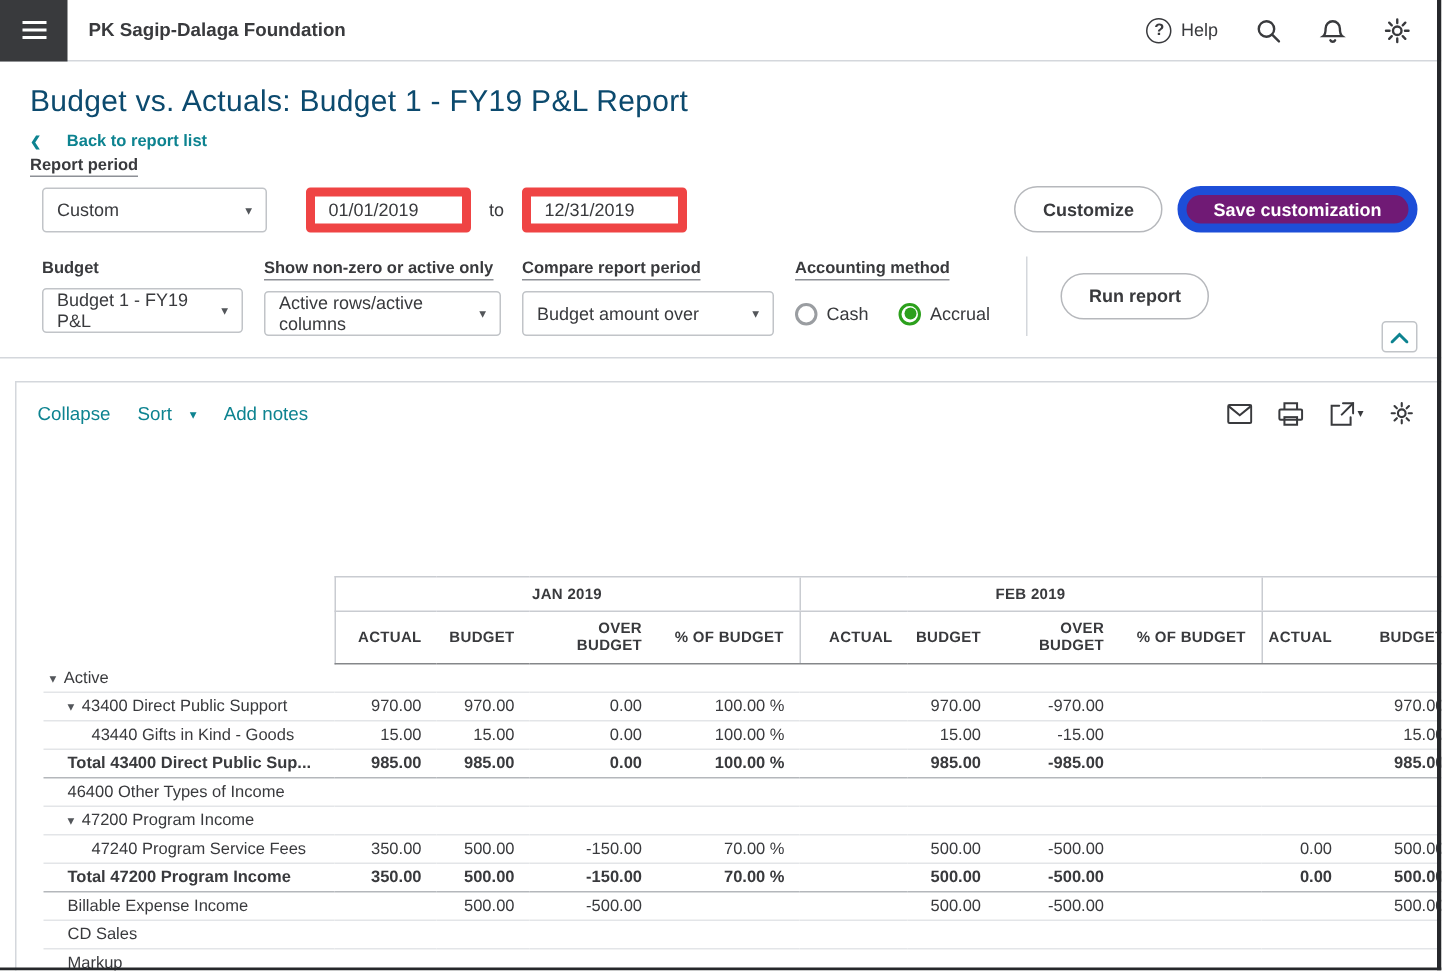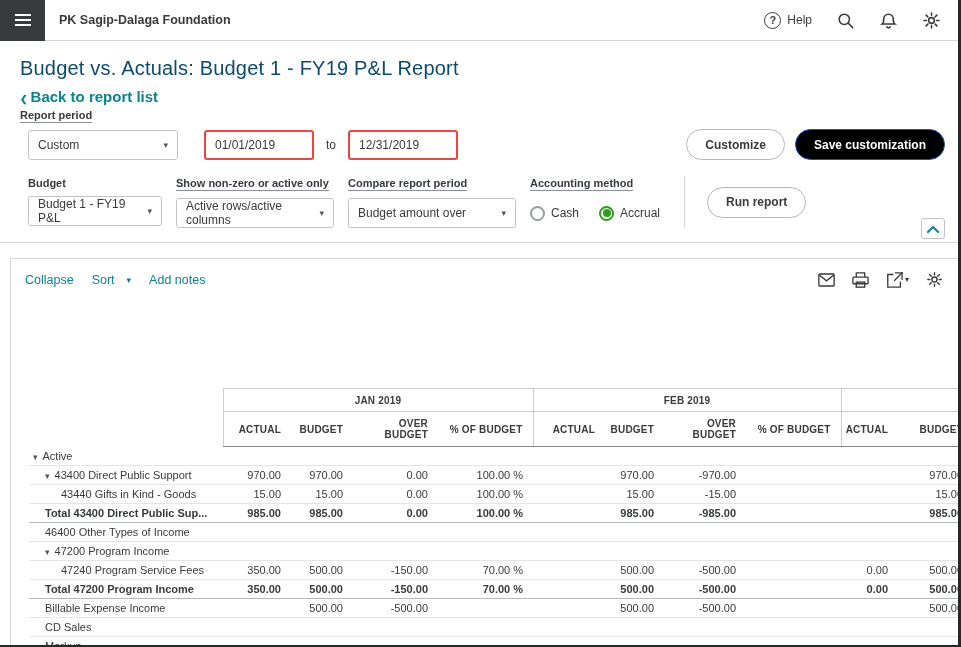--- a/index.html
+++ b/index.html
@@ -16,40 +16,40 @@
   .company{font-weight:bold;font-size:12.5px;margin-left:14px}
   .topbar-right{margin-left:auto;display:flex;align-items:center;gap:24px;padding-right:20px}
   .help-wrap{display:flex;align-items:center;gap:6px;cursor:pointer}
   .qmark{width:17px;height:17px;border:1.5px solid #393a3d;border-radius:50%;
          display:flex;align-items:center;justify-content:center;font-size:11px;font-weight:bold}
   .tb-icon{display:flex;align-items:center;cursor:pointer}
 
   
   .page-head{padding:16px 16px 0 20px}
   .page-title{font-size:20px;font-weight:400;color:#0c4a6e;letter-spacing:.2px}
-  .back-link{display:inline-flex;align-items:flex-end;gap:3px;color:#0d8390;font-size:15px;
+  .back-link{display:inline-flex;align-items:flex-end;gap:17px;color:#0d8390;font-size:11px;
              font-weight:bold;margin-top:8px;cursor:pointer}
   .back-link .chev::before{content:"\276E";font-size:9px}
   .rp-label{display:inline-block;font-size:11px;font-weight:bold;margin-top:4px;
             border-bottom:1px solid #8d9096;padding-bottom:1px}
 
   
   .row1{display:flex;align-items:center;margin-top:6px;padding:0 16px 0 28px}
   .select-box{height:30px;border:1px solid #c1c4c8;border-radius:3px;background:#fff;
               display:flex;align-items:center;justify-content:space-between;
               padding:0 9px;font-size:12px;cursor:pointer}
   .caret{font-size:9px;color:#53565a;margin-left:8px}
-  .date-input{height:30px;width:110px;border:2px solid #ef4444;border-radius:3px;
+  .date-input{height:30px;width:110px;border:6px solid #ef4444;border-radius:3px;
               padding:0 9px;font-size:12px;color:#393a3d;font-family:inherit}
   .to-label{margin:0 12px;font-size:12px}
   .row1 .flex-spacer{flex:1}
   .pill{height:31px;border-radius:16px;padding:0 18px;font-size:12px;font-weight:bold;
         display:inline-flex;align-items:center;cursor:pointer;white-space:nowrap}
   .pill.outline{background:#fff;border:1px solid #b6b8bc;color:#393a3d}
-  .pill.green{background:#000000;border:1px solid #1d4ed8;color:#fff;margin-left:10px}
+  .pill.green{background:#701a75;border:6px solid #1d4ed8;color:#fff;margin-left:10px}
 
   .row2{display:flex;align-items:flex-start;margin-top:16px;padding-left:28px}
   .fgroup{margin-right:14px}
   .fgroup .flabel{font-size:11px;font-weight:bold;margin-bottom:7px;display:inline-block}
   .fgroup .flabel.u{border-bottom:1px solid #8d9096;padding-bottom:1px}
   .radios{display:flex;align-items:center;gap:20px;height:30px}
   .radio-item{display:flex;align-items:center;gap:6px;cursor:pointer}
   .radio{width:15px;height:15px;border-radius:50%;border:2px solid #9a9da1;background:#fff;flex:0 0 auto}
   .radio.selected{border-color:#2ca01c;position:relative}
   .radio.selected::after{content:"";position:absolute;left:1.5px;top:1.5px;width:8px;height:8px;

